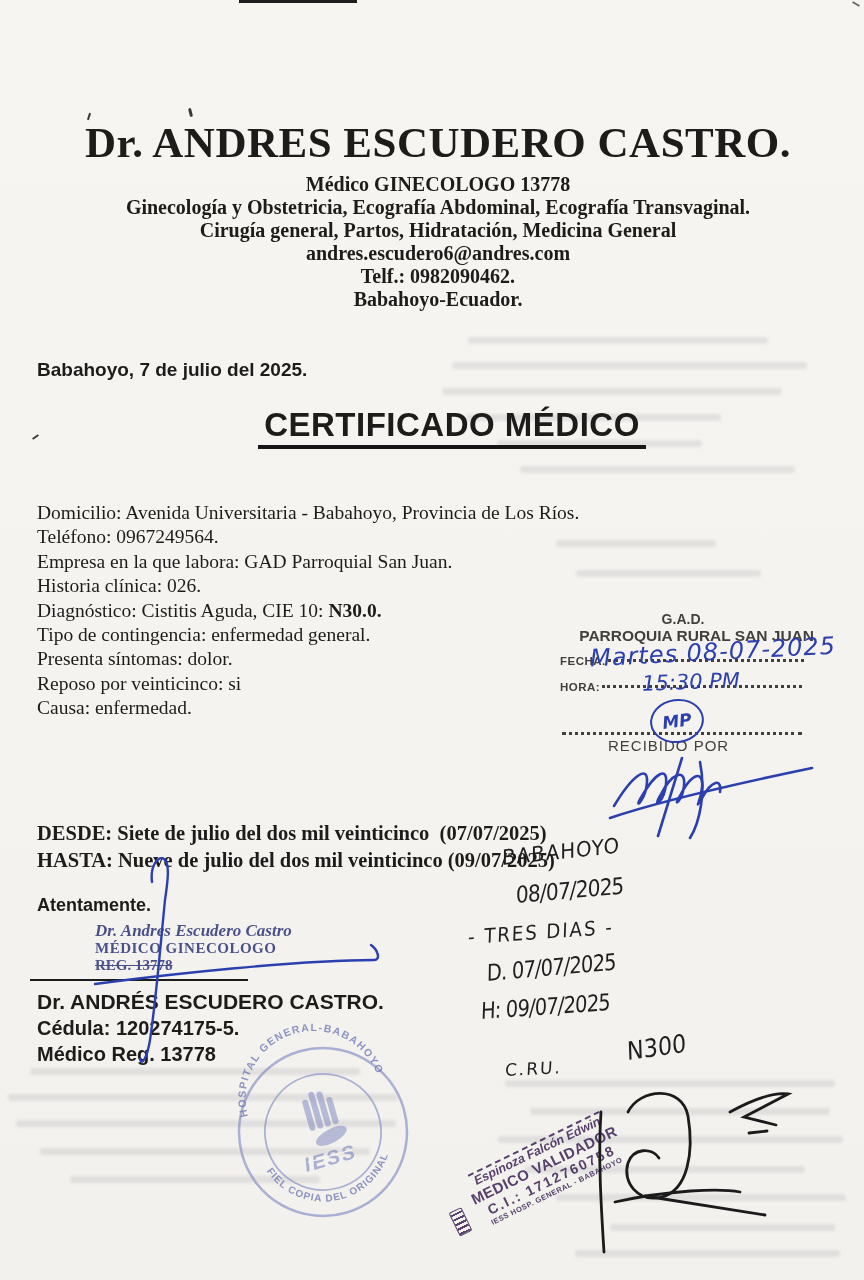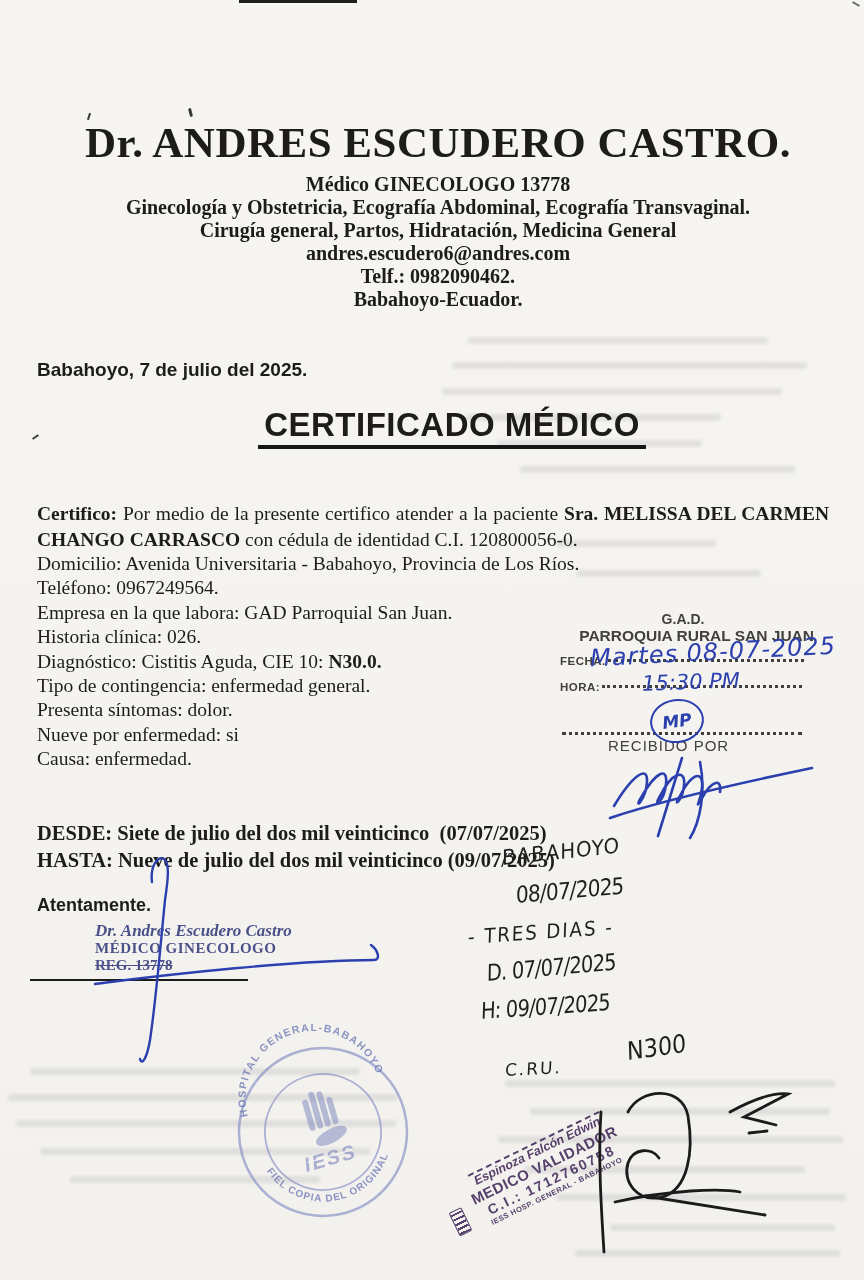--- a/index.html
+++ b/index.html
@@ -112,30 +112,29 @@
       </div>
   </div>
 
   <div class="dateline">Babahoyo, 7 de julio del 2025.</div>
 
   <div class="doc-title">
     <span>CERTIFICADO MÉDICO</span>
   </div>
 
   <div class="bodytext">
-    <p class="certify"><b>Certifico:</b><span> Por medio de la presente certifico atender a la paciente </span><b>Sra. MELISSA DEL CARMEN CHANGO CARRASCO</b><span> con cédula de identidad C.I. 120800056-0.</span></p>
     <div id="detail-lines">
         <div class="b-line"><span>Domicilio: Avenida Universitaria - Babahoyo, Provincia de Los Ríos.</span></div>
         <div class="b-line"><span>Teléfono: 0967249564.</span></div>
         <div class="b-line"><span>Empresa en la que labora: GAD Parroquial San Juan.</span></div>
         <div class="b-line"><span>Historia clínica: 026.</span></div>
         <div class="b-line"><span>Diagnóstico: Cistitis Aguda, CIE 10: </span><b>N30.0.</b></div>
         <div class="b-line"><span>Tipo de contingencia: enfermedad general.</span></div>
         <div class="b-line"><span>Presenta síntomas: dolor.</span></div>
-        <div class="b-line"><span>Nueve por enfermedad: si</span></div>
+        <div class="b-line"><span>Reposo por veinticinco: si</span></div>
         <div class="b-line"><span>Causa: enfermedad.</span></div>
       </div>
   </div>
   <div class="desde">DESDE: Siete de julio del dos mil veinticinco  (07/07/2025)</div>
   <div class="hasta">HASTA: Nueve de julio del dos mil veinticinco (09/07/2025)</div>
 
   <div class="gad gad-org">G.A.D.</div>
   <div class="gad gad-name">PARROQUIA RURAL SAN JUAN</div>
   <div class="gad gad-row row-fecha">
     <span class="gad-lab">FECHA.</span>
@@ -152,20 +151,25 @@
   <div class="hw hora-hw">15:30 PM</div>
   <div class="hw initials">MP</div>
 
   <div class="atent">Atentamente.</div>
   <div class="doc-stamp">
     <div class="ds1">Dr. Andres Escudero Castro</div>
     <div class="ds2">MÉDICO GINECOLOGO</div>
     <div class="ds3">REG. 13778</div>
   </div>
   <div class="sig-line"></div>
+  <div class="signer">
+    <div class="sg1">Dr. ANDRÉS ESCUDERO CASTRO.</div>
+    <div class="sg2">Cédula: 120274175-5.</div>
+    <div class="sg3">Médico Reg. 13778</div>
+  </div>
 
   <div id="notes">
       <div class="note" style="left: 502px; top: 846px; font-size: 21px; letter-spacing: 1px; transform: rotate(-6deg) skewX(-6deg) scaleX(0.95);">BABAHOYO</div>
       <div class="note" style="left: 516px; top: 882px; font-size: 23px; letter-spacing: -1px; transform: rotate(-5deg) skewX(-6deg) scaleX(0.88);">08/07/2025</div>
       <div class="note" style="left: 468px; top: 925px; font-size: 20px; letter-spacing: 2px; transform: rotate(-4deg) skewX(-6deg) scaleX(0.92);">- TRES DIAS -</div>
       <div class="note" style="left: 487px; top: 960px; font-size: 23px; letter-spacing: -1px; transform: rotate(-5deg) skewX(-6deg) scaleX(0.85);">D. 07/07/2025</div>
       <div class="note" style="left: 481px; top: 998px; font-size: 23px; letter-spacing: -1px; transform: rotate(-4deg) skewX(-6deg) scaleX(0.85);">H: 09/07/2025</div>
       <div class="note" style="left: 627px; top: 1037px; font-size: 25px; letter-spacing: 0px; transform: rotate(-8deg) skewX(-6deg) scaleX(0.9);">N300</div>
       <div class="note" style="left: 505px; top: 1060px; font-size: 17px; letter-spacing: 2px; transform: rotate(-3deg) skewX(-6deg) scaleX(1);">C.RU.</div>
     </div>

